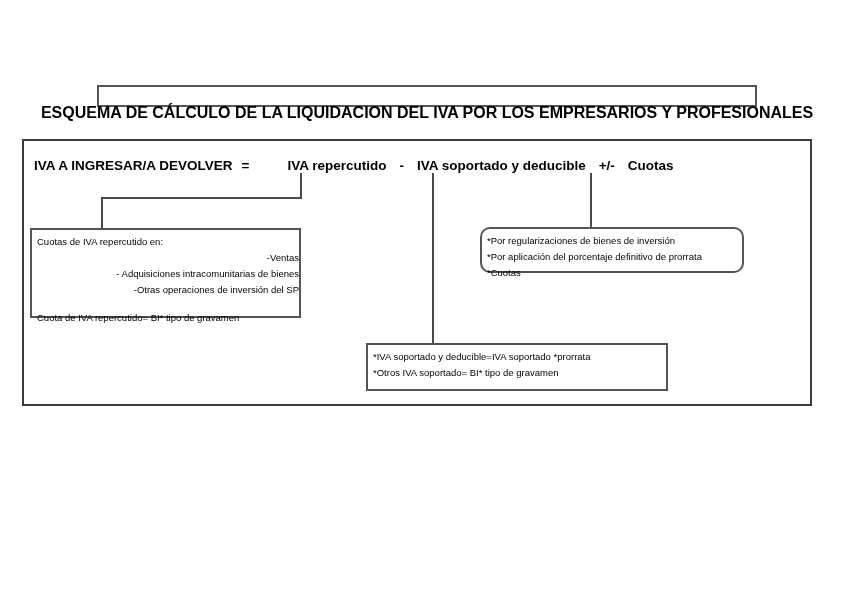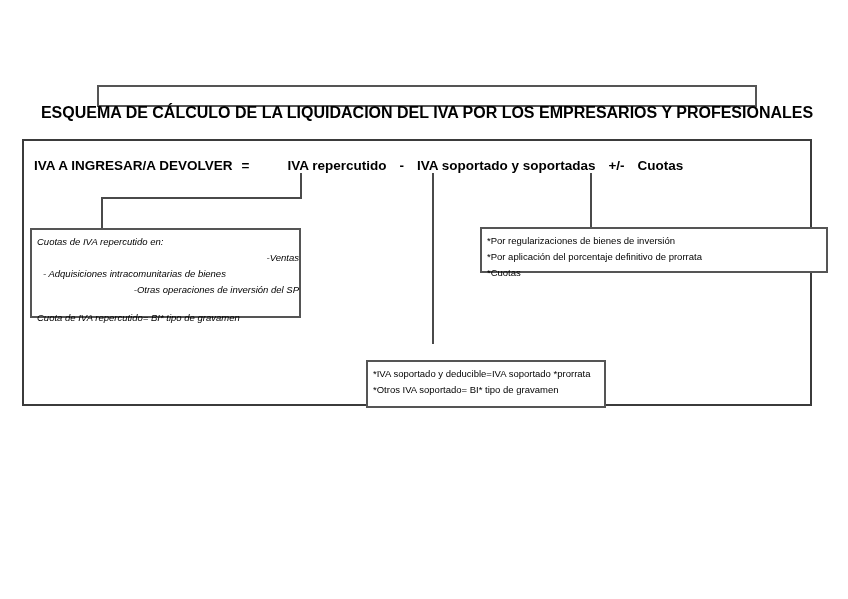--- a/index.html
+++ b/index.html
@@ -94,39 +94,39 @@
     border: 2px solid #555555;
     box-sizing: border-box;
     background: #ffffff;
     font-size: 9.5px;
     line-height: 16px;
     padding: 4px 0 4px 5px;
   }
   .content-box .line { white-space: nowrap; }
   .content-box .line.blank { height: 12px; }
   .indent1 { padding-left: 10px; text-align: right; }
-  .indent2 { padding-left: 6px; }
+  .indent2 { padding-left: 6px; text-align: right; }
 
   #box-repercutido {
     left: 30px;
     top: 228px;
     width: 271px;
     height: 90px;
-    font-style: italic;
   }
   #box-ajustes {
     left: 480px;
     top: 227px;
-    width: 348px;
+    width: 264px;
     height: 46px;
+    border-radius: 10px;
   }
   #box-soportado {
     left: 366px;
-    top: 360px;
-    width: 240px;
+    top: 343px;
+    width: 302px;
     height: 48px;
   }
 </style>
 </head>
 <body>
 
 <div id="title-box">
   <span id="title-text">ESQUEMA DE CÁLCULO DE LA LIQUIDACION DEL IVA POR LOS EMPRESARIOS Y PROFESIONALES</span>
 </div>
 
@@ -134,21 +134,21 @@
 
 <div id="formula-row">
   <span class="seg">IVA A INGRESAR/A DEVOLVER</span>
   <span class="sp-sm"></span>
   <span class="seg">=</span>
   <span class="sp-lg"></span>
   <span class="seg">IVA repercutido</span>
   <span class="sp-md"></span>
   <span class="seg">-</span>
   <span class="sp-md"></span>
-  <span class="seg">IVA soportado y soportadas</span>
+  <span class="seg">IVA soportado y deducible</span>
   <span class="sp-md"></span>
   <span class="seg">+/-</span>
   <span class="sp-md"></span>
   <span class="seg">Cuotas</span>
 </div>
 
 <div class="vline" id="conn-rep-v1"></div>
 <div class="hline" id="conn-rep-h"></div>
 <div class="vline" id="conn-rep-v2"></div>
 <div class="vline" id="conn-sop-v"></div>

